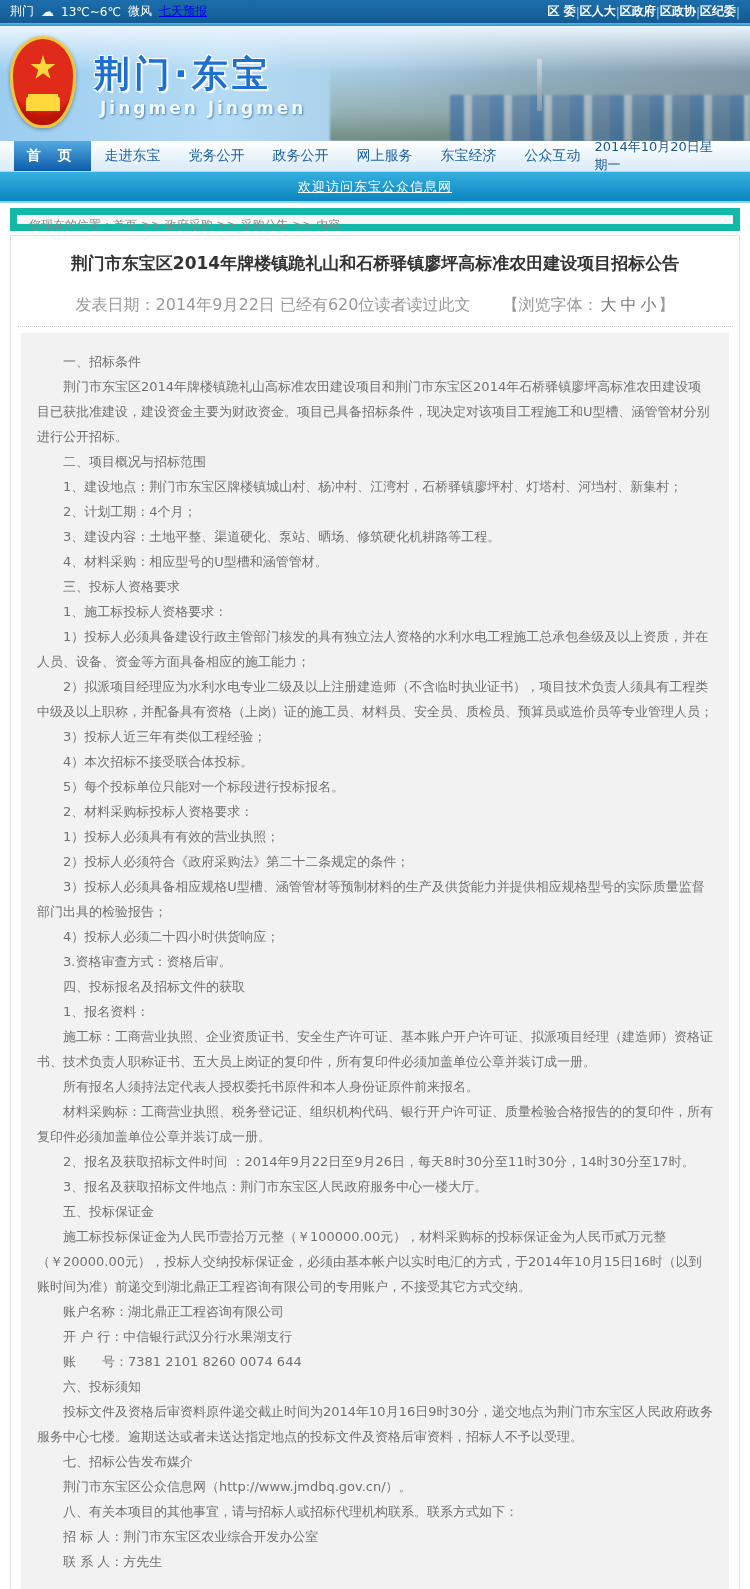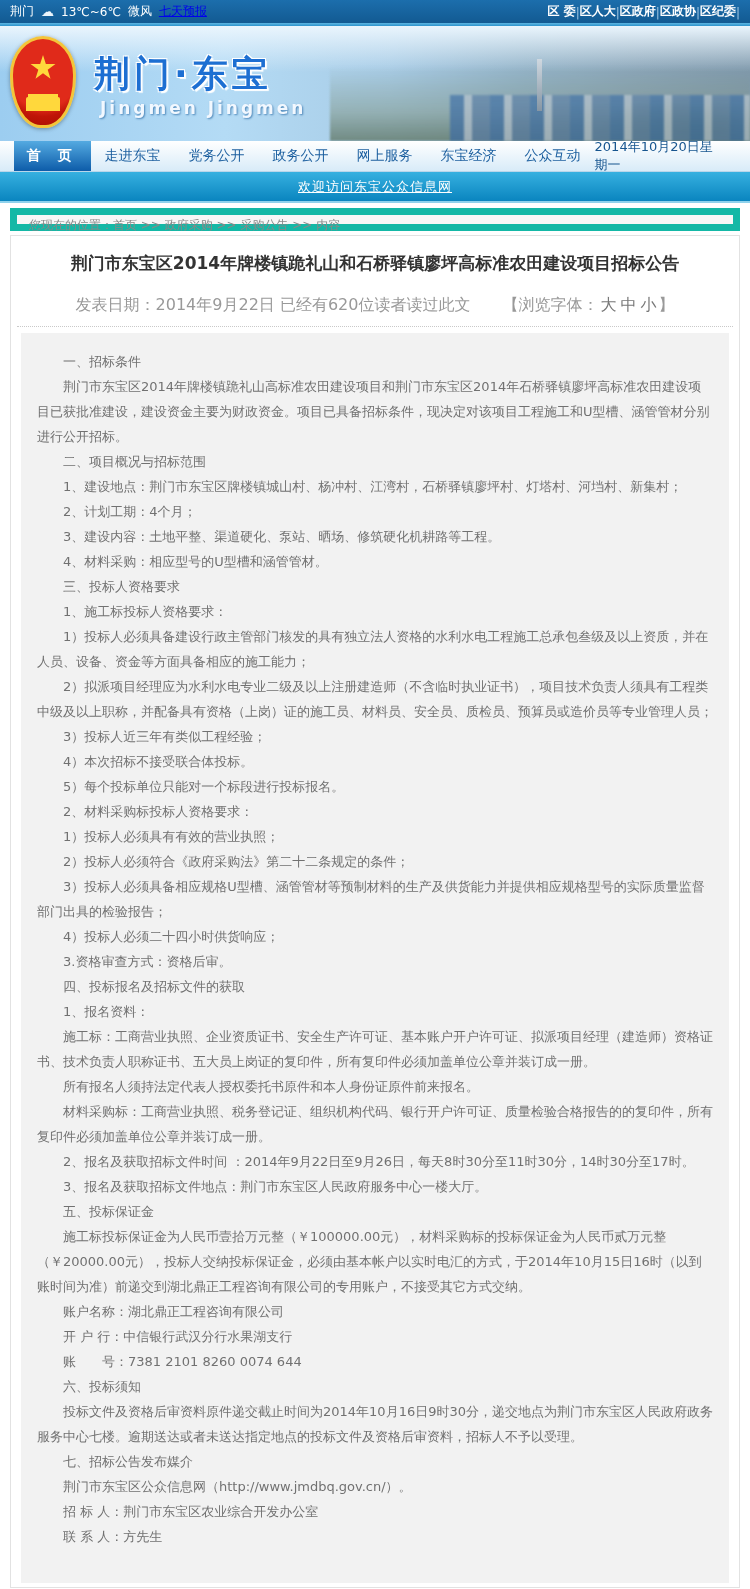--- a/index.html
+++ b/index.html
@@ -206,17 +206,18 @@
       <p>3、报名及获取招标文件地点：荆门市东宝区人民政府服务中心一楼大厅。</p>
       <p>五、投标保证金</p>
       <p>施工标投标保证金为人民币壹拾万元整（￥100000.00元），材料采购标的投标保证金为人民币贰万元整（￥20000.00元），投标人交纳投标保证金，必须由基本帐户以实时电汇的方式，于2014年10月15日16时（以到账时间为准）前递交到湖北鼎正工程咨询有限公司的专用账户，不接受其它方式交纳。</p>
       <p>账户名称：湖北鼎正工程咨询有限公司</p>
       <p>开 户 行：中信银行武汉分行水果湖支行</p>
       <p>账　　号：7381 2101 8260 0074 644</p>
       <p>六、投标须知</p>
       <p>投标文件及资格后审资料原件递交截止时间为2014年10月16日9时30分，递交地点为荆门市东宝区人民政府政务服务中心七楼。逾期送达或者未送达指定地点的投标文件及资格后审资料，招标人不予以受理。</p>
       <p>七、招标公告发布媒介</p>
       <p>荆门市东宝区公众信息网（http://www.jmdbq.gov.cn/）。</p>
+      <p>八、有关本项目的其他事宜，请与招标人或招标代理机构联系。联系方式如下：</p>
       <p>招 标 人：荆门市东宝区农业综合开发办公室</p>
       <p>联 系 人：方先生</p>
     </div>
 
 </div>
 
 </body></html>

